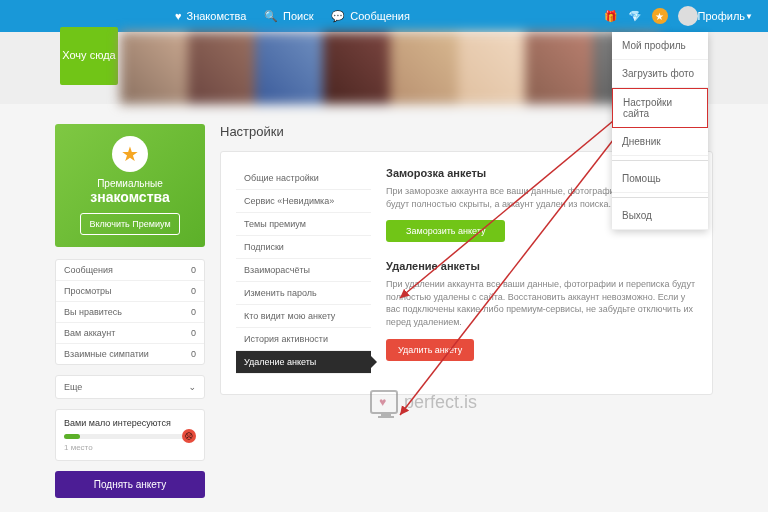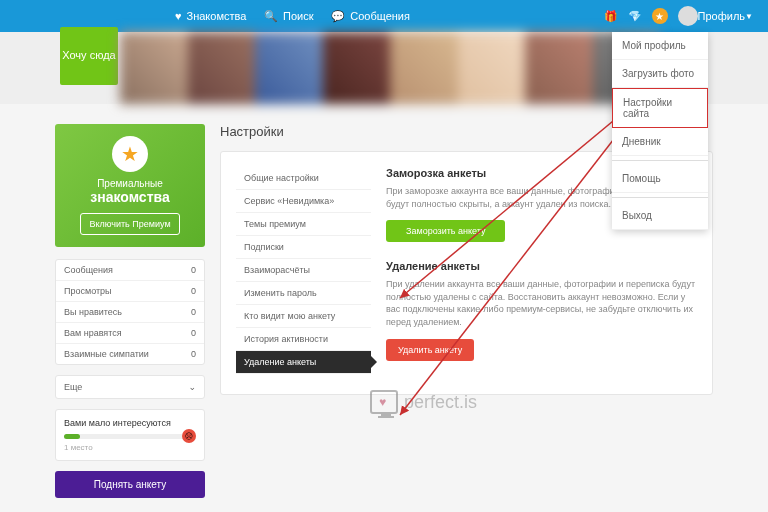--- a/index.html
+++ b/index.html
@@ -137,21 +137,21 @@
         </div>
       <div class="stat-row">
           <span>Просмотры</span>
           <span>0</span>
         </div>
       <div class="stat-row">
           <span>Вы нравитесь</span>
           <span>0</span>
         </div>
       <div class="stat-row">
-          <span>Вам нравятся</span>
+          <span>Вам аккаунт</span>
           <span>0</span>
         </div>
       <div class="stat-row">
           <span>Взаимные симпатии</span>
           <span>0</span>
         </div>
     </div>
     <div class="more-row">
         <span>Еще</span>
         <span>⌄</span>

